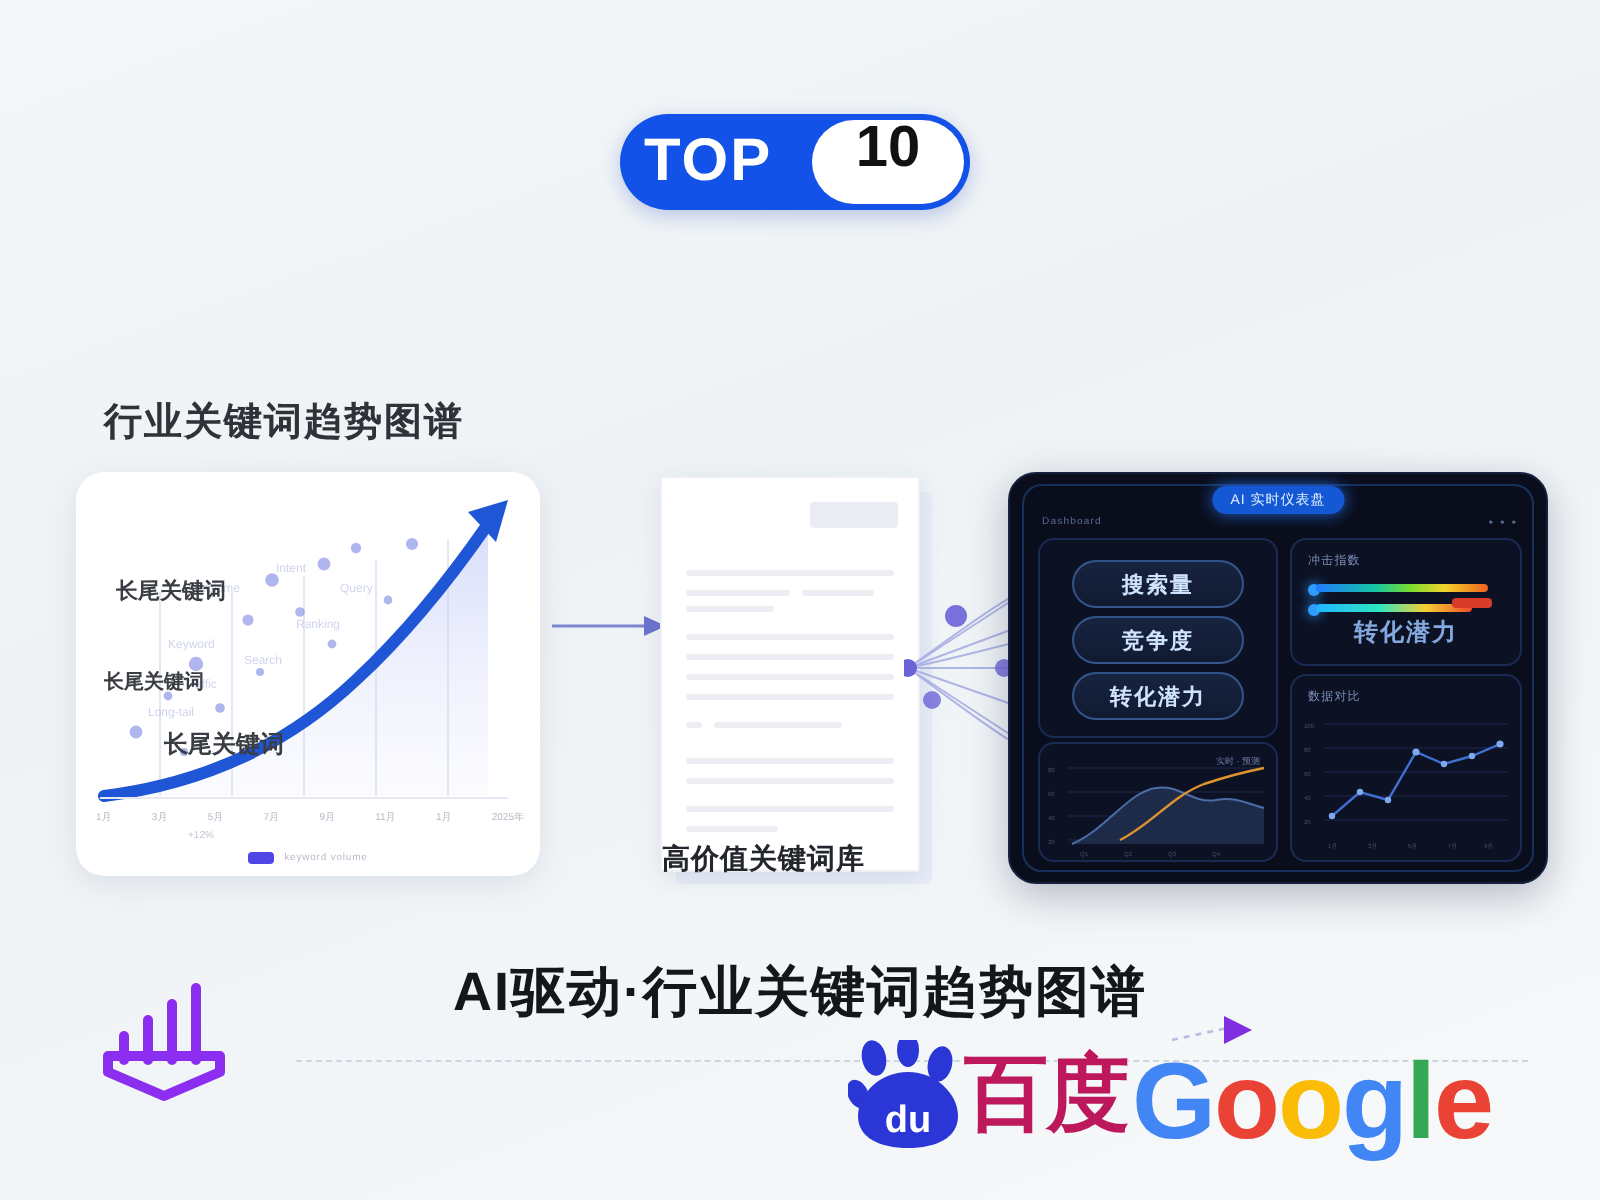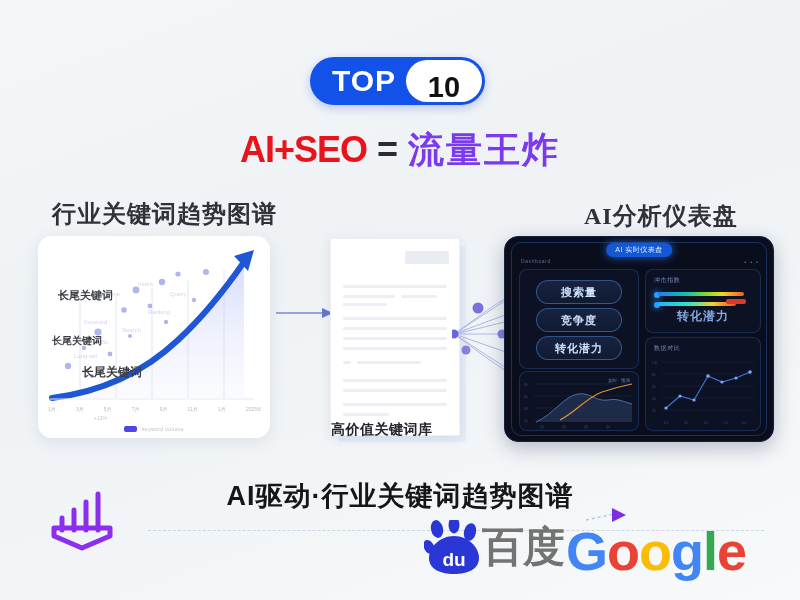--- a/index.html
+++ b/index.html
@@ -13,42 +13,42 @@
 
   
   .top-badge{
     position:absolute;left:310px;top:57px;width:175px;height:48px;
     background:#1352e8;border-radius:26px;
     display:flex;align-items:center;
     box-shadow:0 3px 10px rgba(20,60,180,.25);
   }
   .top-badge .tb-text{
     color:#ffffff;font-size:30px;font-weight:bold;letter-spacing:1px;
-    margin-left:22px;line-height:1;
+    margin-left:12px;line-height:1;
   }
   .top-badge .tb-circle{
     position:absolute;right:3px;top:3px;width:76px;height:42px;
     background:#ffffff;border-radius:24px;
-    display:flex;align-items:flex-end;justify-content:center;
+    display:flex;align-items:flex-start;justify-content:center;
   }
   .top-badge .tb-num{color:#111;font-size:29px;font-weight:bold;line-height:1;}
 
   
   .headline{
     position:absolute;left:0;right:0;top:126px;text-align:center;
     font-size:36px;font-weight:bold;white-space:nowrap;
   }
   .headline .hl-red{color:#e8131b;letter-spacing:-1px;}
   .headline .hl-eq{color:#2b2b33;margin:0 10px;}
   .headline .hl-purple{color:#7c3aed;letter-spacing:2px;}
 
   
   .sec-title{
-    position:absolute;font-size:24px;font-weight:bold;color:#2f3238;
-    letter-spacing:1px;white-space:nowrap;font-family:Liberation Serif, serif;
+    position:absolute;font-size:19px;font-weight:bold;color:#2f3238;
+    letter-spacing:1px;white-space:nowrap;
   }
   .sec-left{left:52px;top:198px;}
   .sec-right{left:584px;top:200px;}
 
   
   .card-chart{
     position:absolute;left:38px;top:236px;width:232px;height:202px;
     background:#ffffff;border-radius:14px;
     box-shadow:0 4px 16px rgba(40,60,110,.10);
     overflow:hidden;
@@ -152,45 +152,41 @@
   }
   .divider{
     position:absolute;left:148px;right:36px;top:530px;height:0;
     border-top:1px dashed #ccd5e2;
   }
   .bar-icon{position:absolute;left:48px;top:486px;width:70px;height:66px;}
 
   .baidu{position:absolute;left:424px;top:520px;width:150px;height:62px;text-decoration:underline;}
   .baidu-text{
     position:absolute;left:58px;top:6px;font-size:42px;font-weight:bold;
-    color:#737373;letter-spacing:-1px;line-height:1;
+    color:#be185d;letter-spacing:-1px;line-height:1;
   }
   .google{position:absolute;left:566px;top:518px;width:180px;height:66px;}
   .g-letters{position:absolute;left:0;top:0;font-size:54px;font-weight:bold;letter-spacing:-1px;line-height:66px;white-space:nowrap;}
   .g1{color:#4285f4;}.g2{color:#ea4335;}.g3{color:#fbbc05;}
   .g4{color:#4285f4;}.g5{color:#34a853;}.g6{color:#ea4335;}
 </style>
 </head>
 <body>
 
 <div class="stage">
 
   <div class="top-badge">
     <span class="tb-text">TOP</span>
     <span class="tb-circle">
       <span class="tb-num">10</span>
     </span>
   </div>
 
-  <div class="headline">
-    <span class="hl-red">AI+SEO</span><span class="hl-eq">=</span><span class="hl-purple">流量王炸</span>
-  </div>
 
   <div class="sec-title sec-left">行业关键词趋势图谱</div>
-  <div class="sec-title sec-right">AI分析仪表盘</div>
 
   <div class="card-chart">
     <svg class="chart-inner" viewBox="0 0 232 202">
       <defs>
         <linearGradient id="areaG" x1="0" y1="0" x2="0" y2="1">
           <stop offset="0%" stop-color="#b9c2f5" stop-opacity=".55"></stop>
           <stop offset="100%" stop-color="#dfe3fb" stop-opacity=".12"></stop>
         </linearGradient>
       </defs>
 

